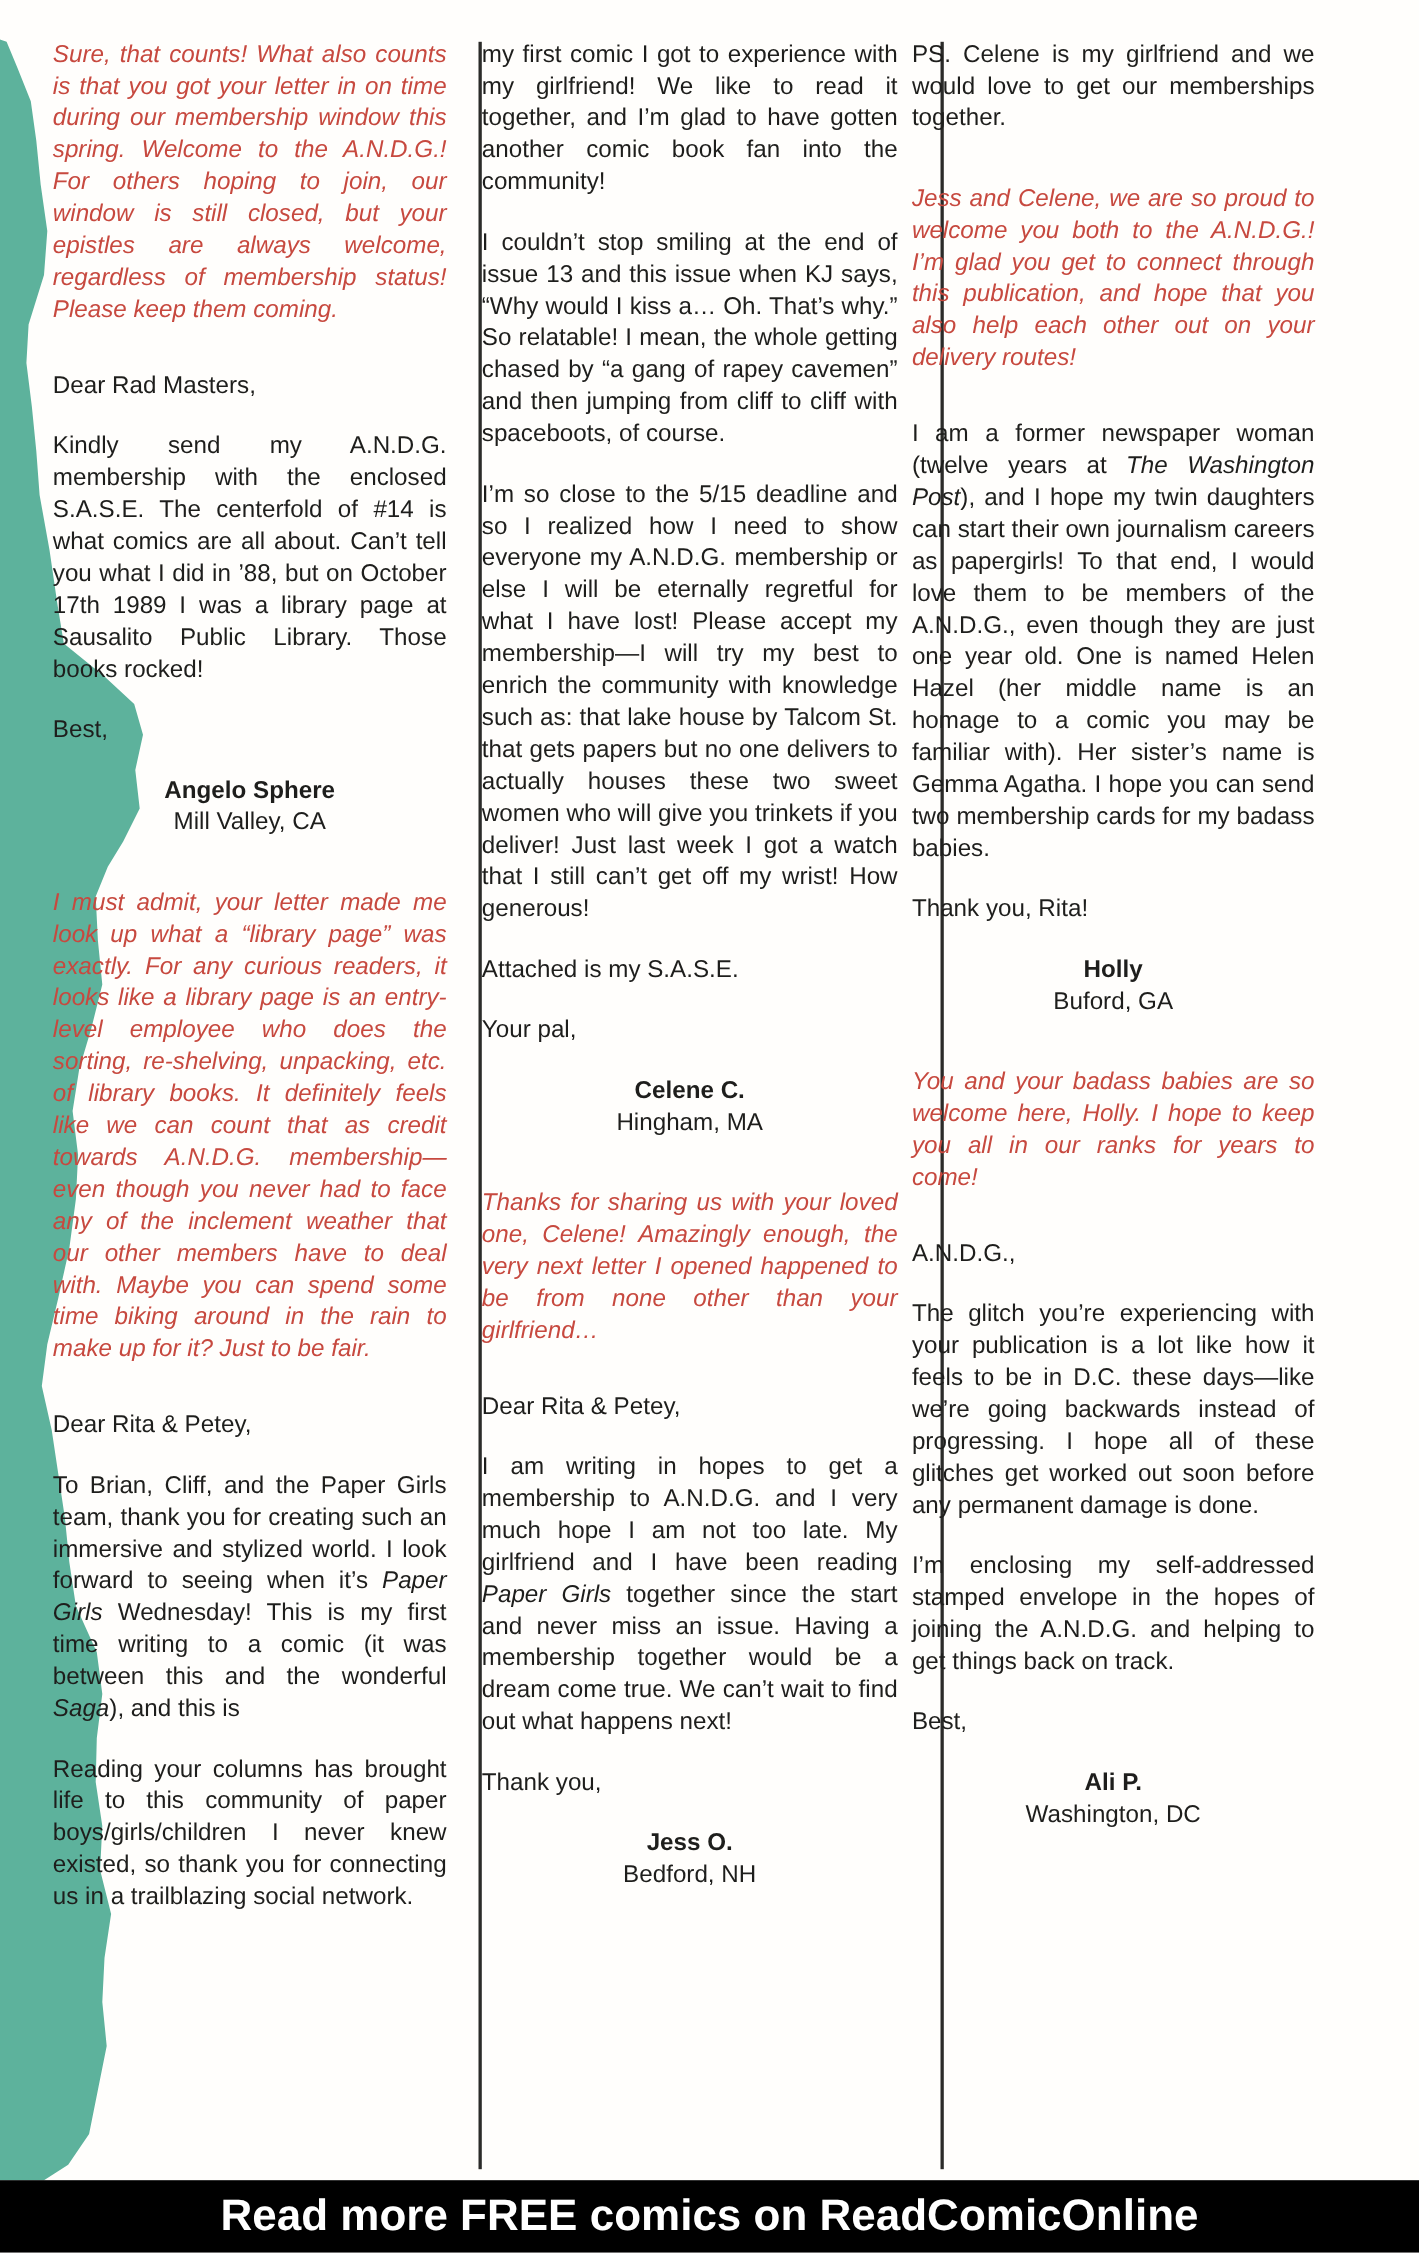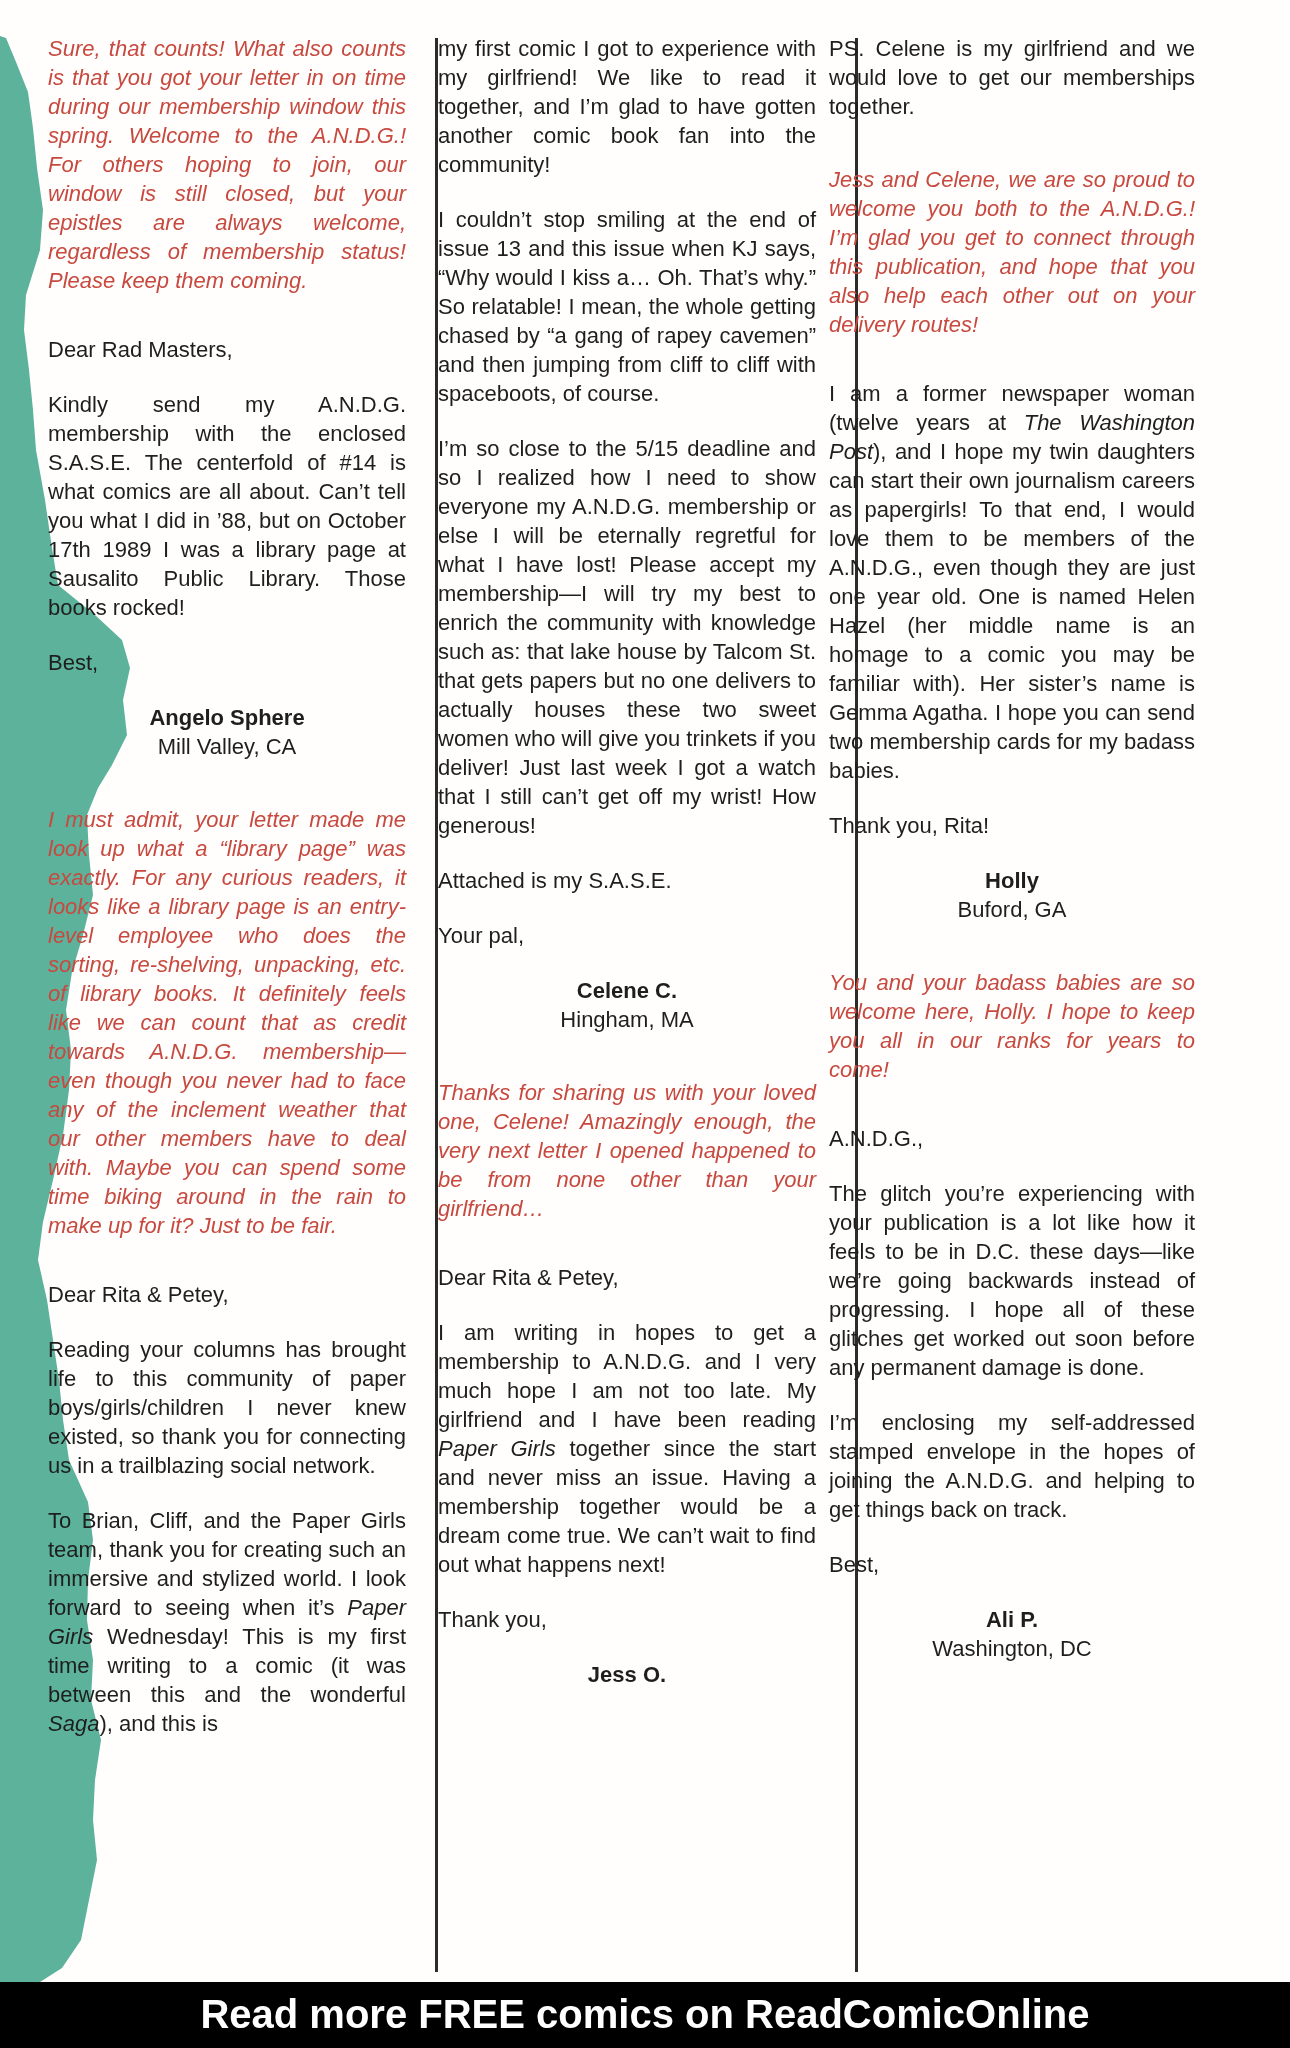--- a/index.html
+++ b/index.html
@@ -66,40 +66,41 @@
       <p class="editorial">Sure, that counts! What also counts is that you got your letter in on time during our membership window this spring. Welcome to the A.N.D.G.! For others hoping to join, our window is still closed, but your epistles are always welcome, regardless of membership status! Please keep them coming.</p>
       <p class="para">Dear Rad Masters,</p>
       <p class="para">Kindly send my A.N.D.G. membership with the enclosed S.A.S.E. The centerfold of #14 is what comics are all about. Can’t tell you what I did in ’88, but on October 17th 1989 I was a library page at Sausalito Public Library. Those books rocked!</p>
       <p class="para">Best,</p>
       <p class="sig">
         <span class="sig-name">Angelo Sphere</span>
         <span class="sig-city">Mill Valley, CA</span>
       </p>
       <p class="editorial">I must admit, your letter made me look up what a “library page” was exactly. For any curious readers, it looks like a library page is an entry-level employee who does the sorting, re-shelving, unpacking, etc. of library books. It definitely feels like we can count that as credit towards A.N.D.G. membership—even though you never had to face any of the inclement weather that our other members have to deal with. Maybe you can spend some time biking around in the rain to make up for it? Just to be fair.</p>
       <p class="para">Dear Rita &amp; Petey,</p>
+      <p class="para">To Brian, Cliff, and the Paper Girls team, thank you for creating such an immersive and stylized world. I look forward to seeing when it’s <em>Paper Girls</em> Wednesday! This is my first time writing to a comic (it was between this and the wonderful <em>Saga</em>), and this is</p>
       <p class="para">Reading your columns has brought life to this community of paper boys/girls/children I never knew existed, so thank you for connecting us in a trailblazing social network.</p>
-      <p class="para">To Brian, Cliff, and the Paper Girls team, thank you for creating such an immersive and stylized world. I look forward to seeing when it’s <em>Paper Girls</em> Wednesday! This is my first time writing to a comic (it was between this and the wonderful <em>Saga</em>), and this is</p>
     </div>
   <div class="divider divider-1"></div>
   <div class="col col-1">
       <p class="para">my first comic I got to experience with my girlfriend! We like to read it together, and I’m glad to have gotten another comic book fan into the community!</p>
       <p class="para">I couldn’t stop smiling at the end of issue 13 and this issue when KJ says, “Why would I kiss a… Oh. That’s why.” So relatable! I mean, the whole getting chased by “a gang of rapey cavemen” and then jumping from cliff to cliff with spaceboots, of course.</p>
       <p class="para">I’m so close to the 5/15 deadline and so I realized how I need to show everyone my A.N.D.G. membership or else I will be eternally regretful for what I have lost! Please accept my membership—I will try my best to enrich the community with knowledge such as: that lake house by Talcom St. that gets papers but no one delivers to actually houses these two sweet women who will give you trinkets if you deliver! Just last week I got a watch that I still can’t get off my wrist! How generous!</p>
       <p class="para">Attached is my S.A.S.E.</p>
       <p class="para">Your pal,</p>
       <p class="sig">
         <span class="sig-name">Celene C.</span>
         <span class="sig-city">Hingham, MA</span>
       </p>
       <p class="editorial">Thanks for sharing us with your loved one, Celene! Amazingly enough, the very next letter I opened happened to be from none other than your girlfriend…</p>
       <p class="para">Dear Rita &amp; Petey,</p>
       <p class="para">I am writing in hopes to get a membership to A.N.D.G. and I very much hope I am not too late. My girlfriend and I have been reading <em>Paper Girls</em> together since the start and never miss an issue. Having a membership together would be a dream come true. We can’t wait to find out what happens next!</p>
       <p class="para">Thank you,</p>
       <p class="sig">
         <span class="sig-name">Jess O.</span>
+        <span class="sig-city">Bedford, NH</span>
       </p>
     </div>
   <div class="divider divider-2"></div>
   <div class="col col-2">
       <p class="para">PS. Celene is my girlfriend and we would love to get our memberships together.</p>
       <p class="editorial">Jess and Celene, we are so proud to welcome you both to the A.N.D.G.! I’m glad you get to connect through this publication, and hope that you also help each other out on your delivery routes!</p>
       <p class="para">I am a former newspaper woman (twelve years at <em>The Washington Post</em>), and I hope my twin daughters can start their own journalism careers as papergirls! To that end, I would love them to be members of the A.N.D.G., even though they are just one year old. One is named Helen Hazel (her middle name is an homage to a comic you may be familiar with). Her sister’s name is Gemma Agatha. I hope you can send two membership cards for my badass babies.</p>
       <p class="para">Thank you, Rita!</p>
       <p class="sig">
         <span class="sig-name">Holly</span>

